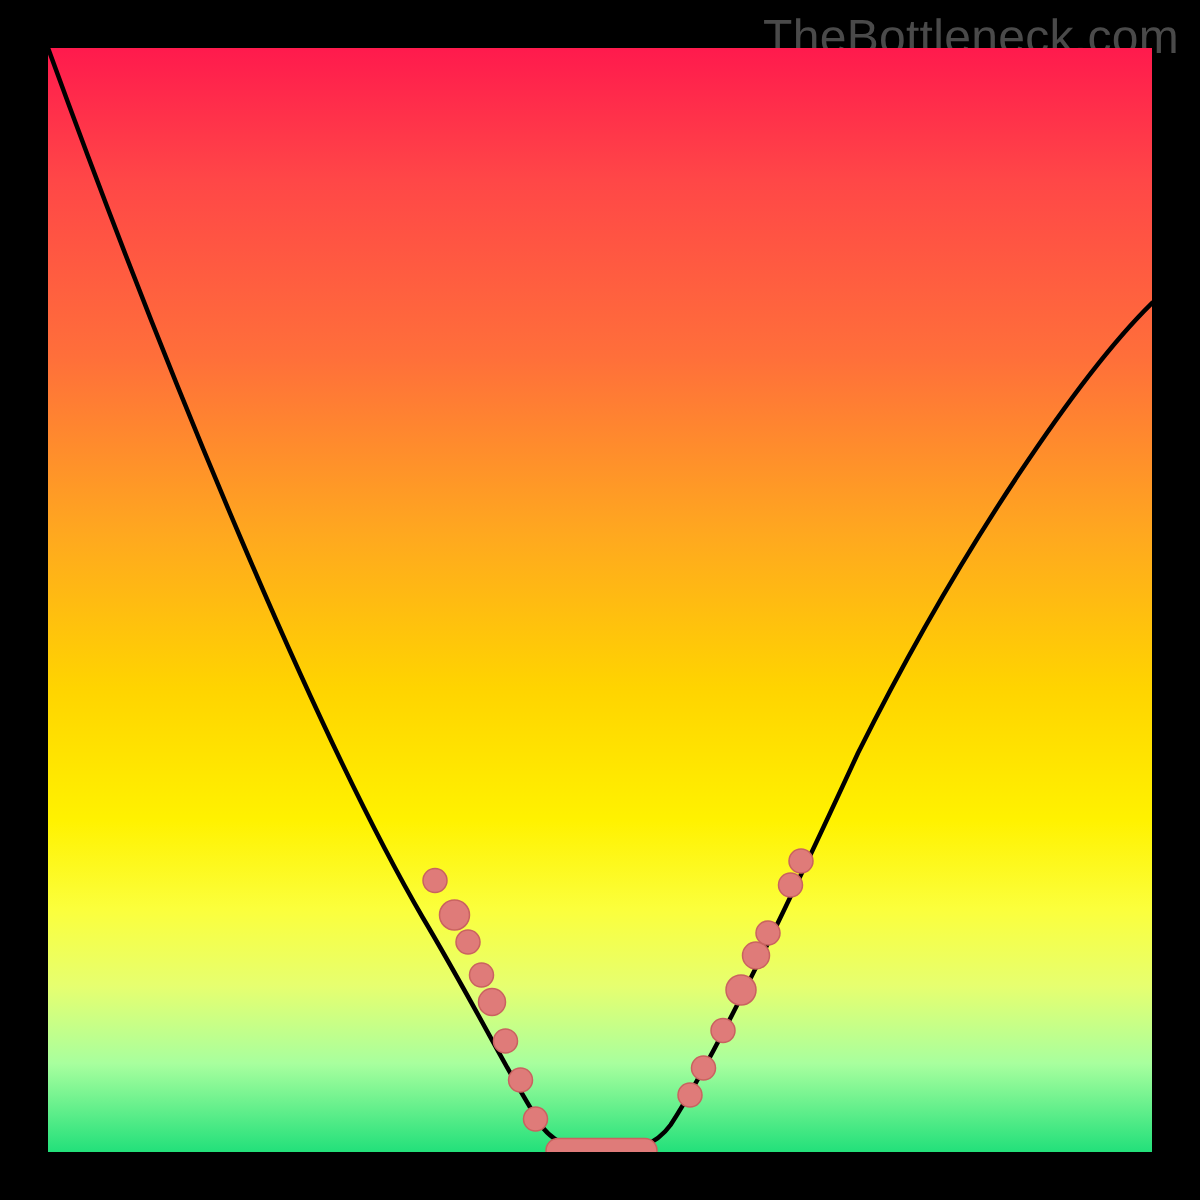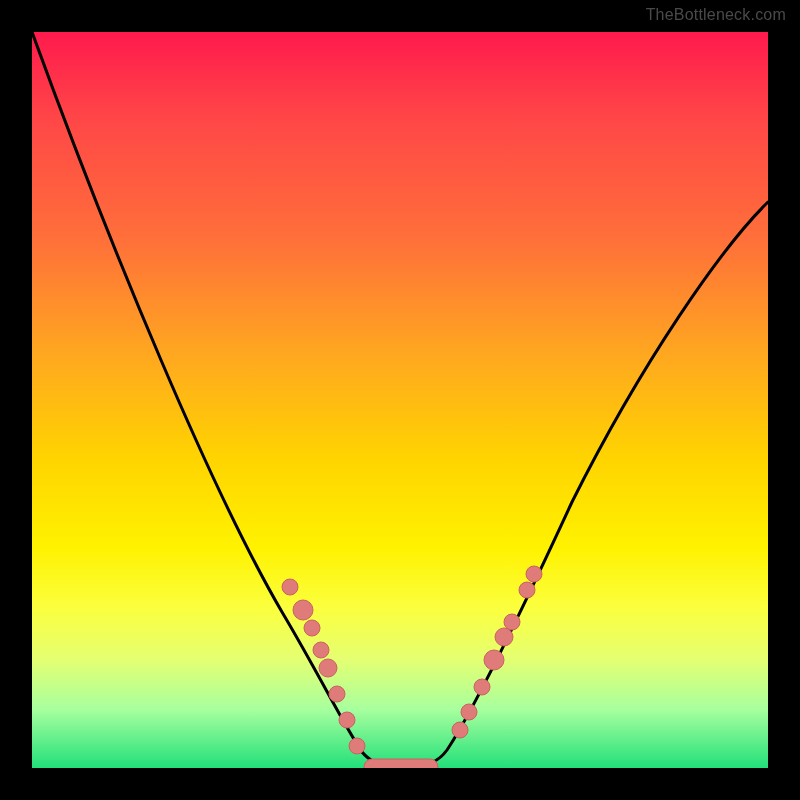--- a/index.html
+++ b/index.html
@@ -37,21 +37,21 @@
       #e6ff70 85%,
       #a8ff9e 92%,
       #22e07a 100%
     );
   }
   .watermark {
     position: absolute;
     top: 6px;
     right: 14px;
     color: #4a4a4a;
-    font-size: 16px;
+    font-size: 32px;
     font-weight: 500;
     letter-spacing: 0.2px;
     user-select: none;
   }
   svg {
     position: absolute;
     top: 0;
     left: 0;
   }
 </style>

